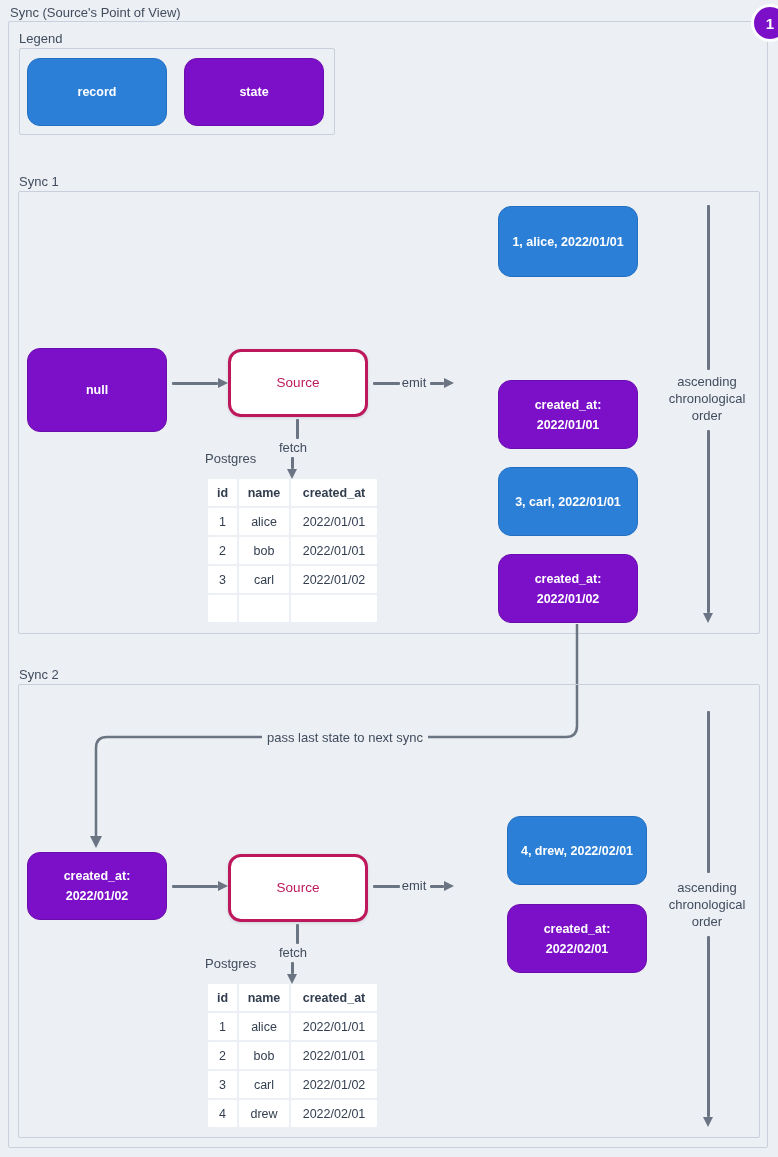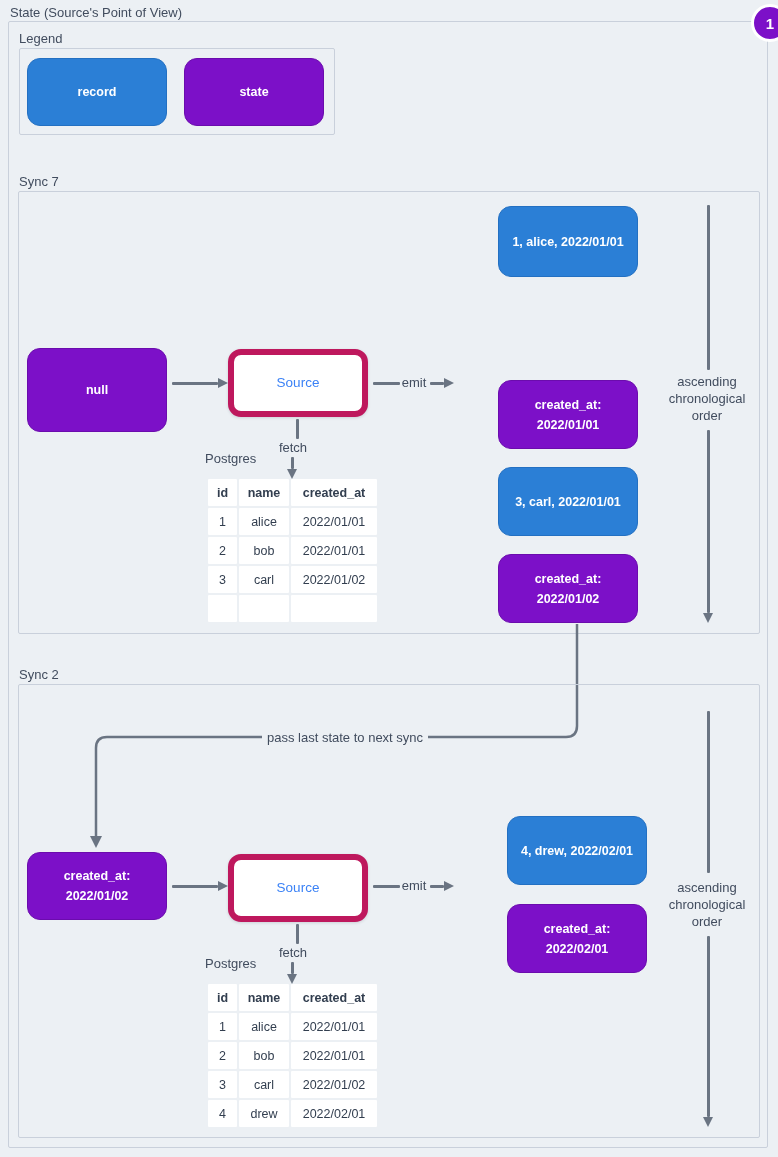--- a/index.html
+++ b/index.html
@@ -8,22 +8,22 @@
 
   .lbl{position:absolute;color:#414c5e;font-size:13px;line-height:15px;white-space:nowrap;}
   .frame{position:absolute;border:1.5px solid #c9d0db;border-radius:2px;box-sizing:border-box;background:transparent;}
 
   .node{position:absolute;width:140px;height:68px;border-radius:13px;box-sizing:border-box;
         display:flex;flex-direction:column;align-items:center;justify-content:center;
         color:#fff;font-weight:700;font-size:12.5px;text-align:center;}
   .node div{line-height:20px;}
   .node.record{background:#2b7fd6;border:1px solid #2370c2;}
   .node.state{background:#7c10c8;border:1px solid #6b0cad;}
-  .node.source{background:#ffffff;color:#3b82f6;font-weight:400;font-size:13.5px;
-        border:6px solid #be185d;box-shadow:0 1px 3px rgba(60,70,90,.18);}
+  .node.source{background:#ffffff;color:#be185d;font-weight:400;font-size:13.5px;
+        border:3px solid #be185d;box-shadow:0 1px 3px rgba(60,70,90,.18);}
 
   .hline{position:absolute;height:2.5px;background:#6a7482;border-radius:1px;}
   .vline{position:absolute;width:2.5px;background:#6a7482;border-radius:1px;}
   .arr-r{position:absolute;width:0;height:0;border-top:5.5px solid transparent;
          border-bottom:5.5px solid transparent;border-left:10px solid #6a7482;}
   .arr-d{position:absolute;width:0;height:0;border-left:5.5px solid transparent;
          border-right:5.5px solid transparent;border-top:10px solid #6a7482;}
 
   .dbtable{position:absolute;border-collapse:separate;border-spacing:2px;}
   .dbtable th,.dbtable td{background:#ffffff;color:#323e4f;font-size:12.5px;height:27px;
@@ -38,34 +38,34 @@
 
   .badge{position:absolute;left:751px;top:4px;width:32px;height:32px;border-radius:50%;
          background:#7c10c8;border:3px solid #ffffff;color:#fff;font-weight:700;font-size:15px;
          display:flex;align-items:center;justify-content:center;}
 </style>
 </head>
 <body>
 
 <div class="canvas">
 
-  <div class="lbl" style="left:10px;top:5px;">State (Source's Point of View)</div>
+  <div class="lbl" style="left:10px;top:5px;">Sync (Source's Point of View)</div>
   <div class="frame" style="left:8px;top:21px;width:760px;height:1127px;"></div>
   <div class="badge">1</div>
 
   <div class="lbl" style="left:19px;top:31px;">Legend</div>
   <div class="frame" style="left:19px;top:48px;width:316px;height:87px;"></div>
   <div class="node record" style="left:27px;top:58px;">
     <div>record</div>
   </div>
   <div class="node state" style="left:184px;top:58px;">
     <div>state</div>
   </div>
 
-  <div class="lbl" style="left:19px;top:174px;">Sync 7</div>
+  <div class="lbl" style="left:19px;top:174px;">Sync 1</div>
   <div class="frame" style="left:18px;top:191px;width:742px;height:443px;"></div>
 
   <div class="node state" style="left:27px;top:348px;height:84px;text-align:right;">
     <div>null</div>
   </div>
 
   <div class="hline" style="left:172px;top:382px;width:46px;"></div>
   <div class="arr-r" style="left:218px;top:378px;"></div>
 
   <div class="node source" style="left:228px;top:349px;">

